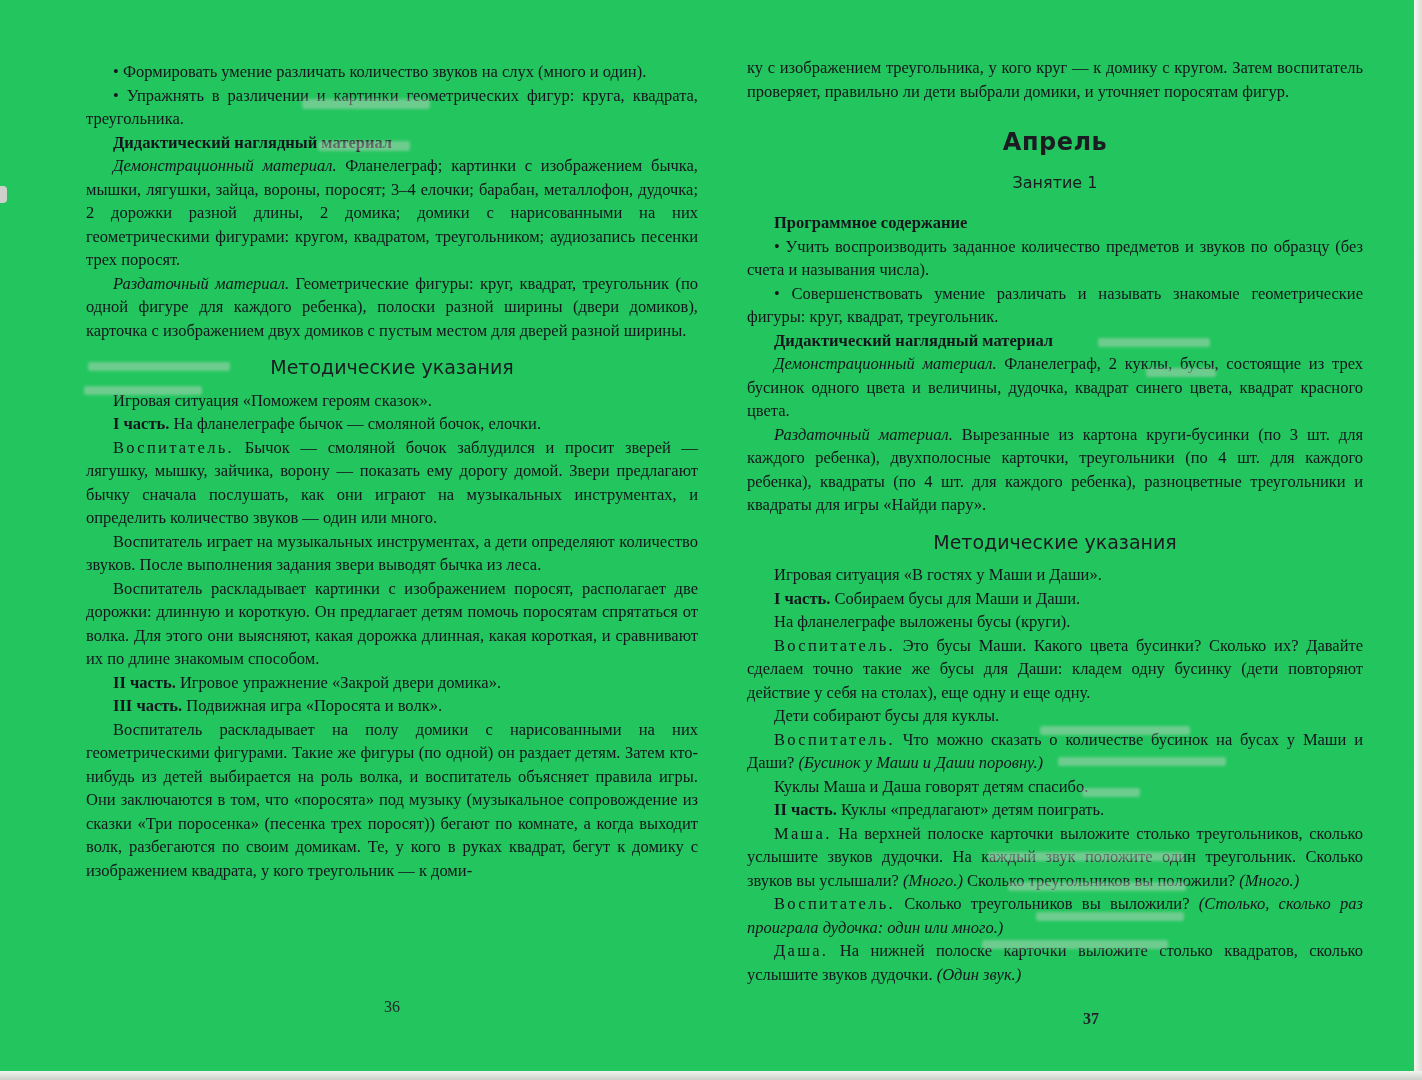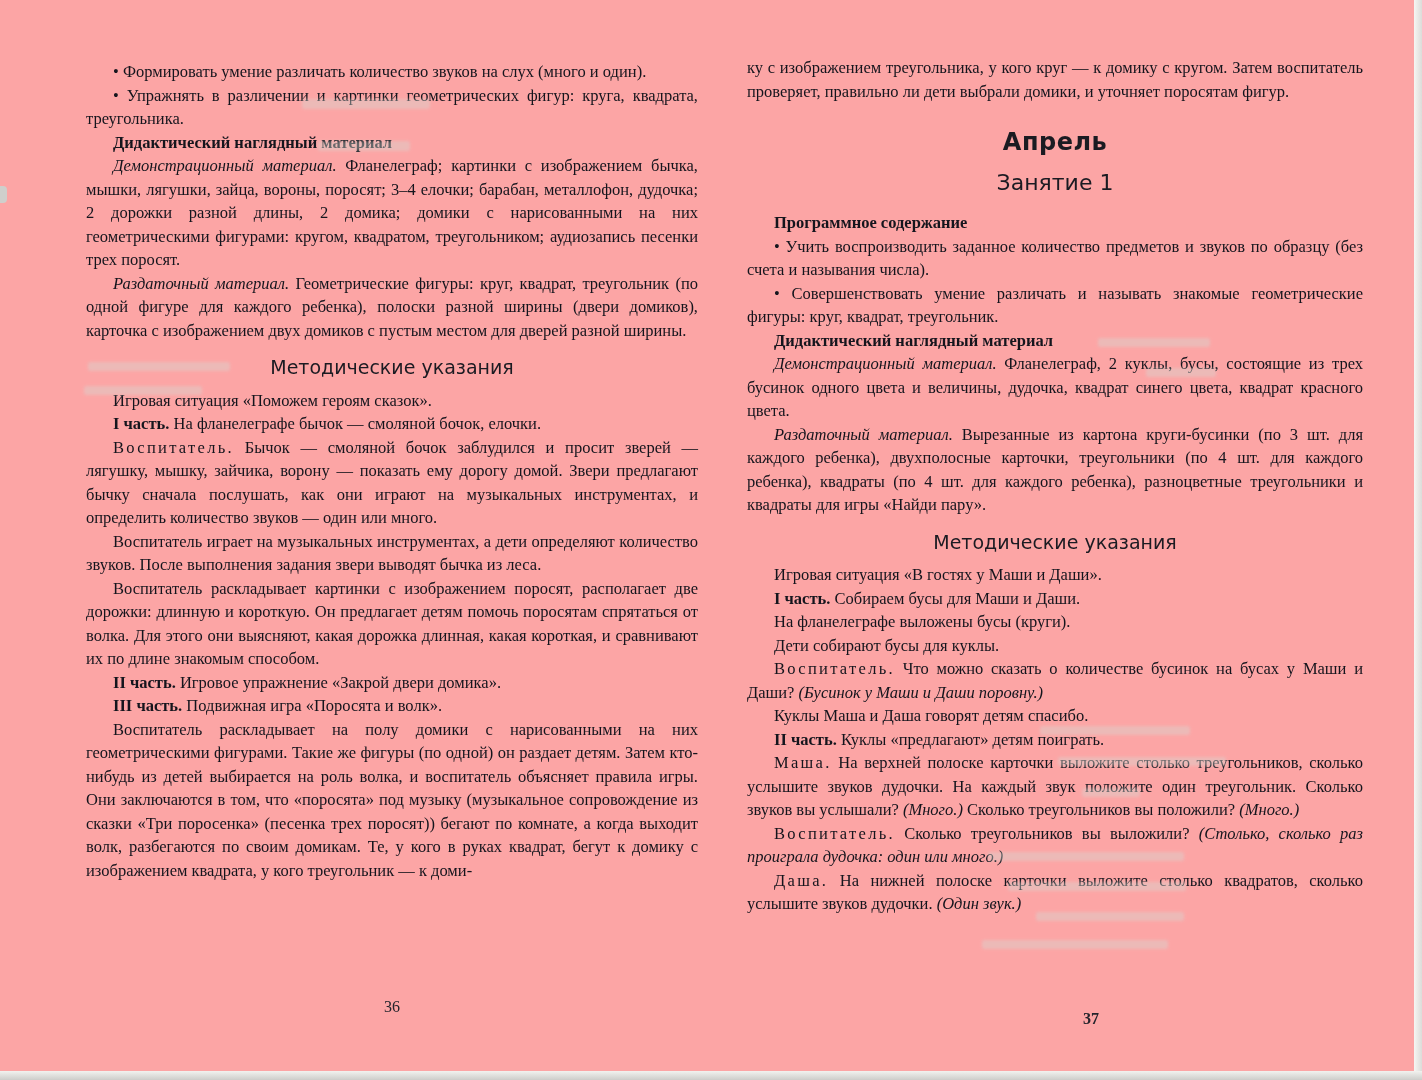--- a/index.html
+++ b/index.html
@@ -4,21 +4,21 @@
 <style>
   html,body { margin:0; padding:0; }
   body {
     width:1422px; height:1080px;
     background:#fdfdfa;
     font-family:"Liberation Serif", serif;
     color:#15151d;
     position:relative;
     overflow:hidden;
   }
-  .spread { position:absolute; inset:0; background:#fca5a5; }
+  .spread { position:absolute; inset:0; background:#22c55e; }
 
   .col {
     position:absolute;
     font-size:16.5px;
     line-height:23.5px;
     text-align:justify;
     color:#15151d;
   }
   #col-left  { left:86px;  top:60px; width:612px; }
   #col-right { left:747px; top:56px; width:616px; }
@@ -30,21 +30,21 @@
   .it { font-style:italic; }
   .sp { letter-spacing:2.3px; }
 
   .h-sans {
     font-family:"DejaVu Sans", sans-serif;
     text-align:center; text-indent:0;
     color:#1b1b22;
   }
   .h-method { font-size:19px; margin:14px 0 9px; }
   .h-month  { font-size:24px;  font-weight:bold; margin:28px 0 16px; letter-spacing:.5px; }
-  .h-lesson { font-size:22px;  margin:15px 0 17px; }
+  .h-lesson { font-size:16px;  margin:15px 0 17px; }
 
   .pn {
     position:absolute; text-align:center;
     font-size:16px; color:#24242c;
   }
   #pn-left  { left:86px;  top:998px;  width:612px; }
   #pn-right { left:783px; top:1010px; width:616px;font-weight:bold; }
 
   
   .ghost {
@@ -123,20 +123,24 @@
       <span class="it">Раздаточный материал.</span>
       <span>Вырезанные из картона круги-бусинки (по 3 шт. для каждого ребенка), двухполосные карточки, треугольники (по 4 шт. для каждого ребенка), квадраты (по 4 шт. для каждого ребенка), разноцветные треугольники и квадраты для игры «Найди пару».</span>
     </p>
     <div class="h-sans h-method">Методические указания</div>
     <p>Игровая ситуация «В гостях у Маши и Даши».</p>
     <p>
       <span class="bh">I часть.</span>
       <span>Собираем бусы для Маши и Даши.</span>
     </p>
     <p>На фланелеграфе выложены бусы (круги).</p>
+    <p>
+      <span class="sp">Воспитатель.</span>
+      <span>Это бусы Маши. Какого цвета бусинки? Сколько их? Давайте сделаем точно такие же бусы для Даши: кладем одну бусинку (дети повторяют действие у себя на столах), еще одну и еще одну.</span>
+    </p>
     <p>Дети собирают бусы для куклы.</p>
     <p>
       <span class="sp">Воспитатель.</span>
       <span>Что можно сказать о количестве бусинок на бусах у Маши и Даши?</span>
       <span class="it">(Бусинок у Маши и Даши поровну.)</span>
     </p>
     <p>Куклы Маша и Даша говорят детям спасибо.</p>
     <p>
       <span class="bh">II часть.</span>
       <span>Куклы «предлагают» детям поиграть.</span>

